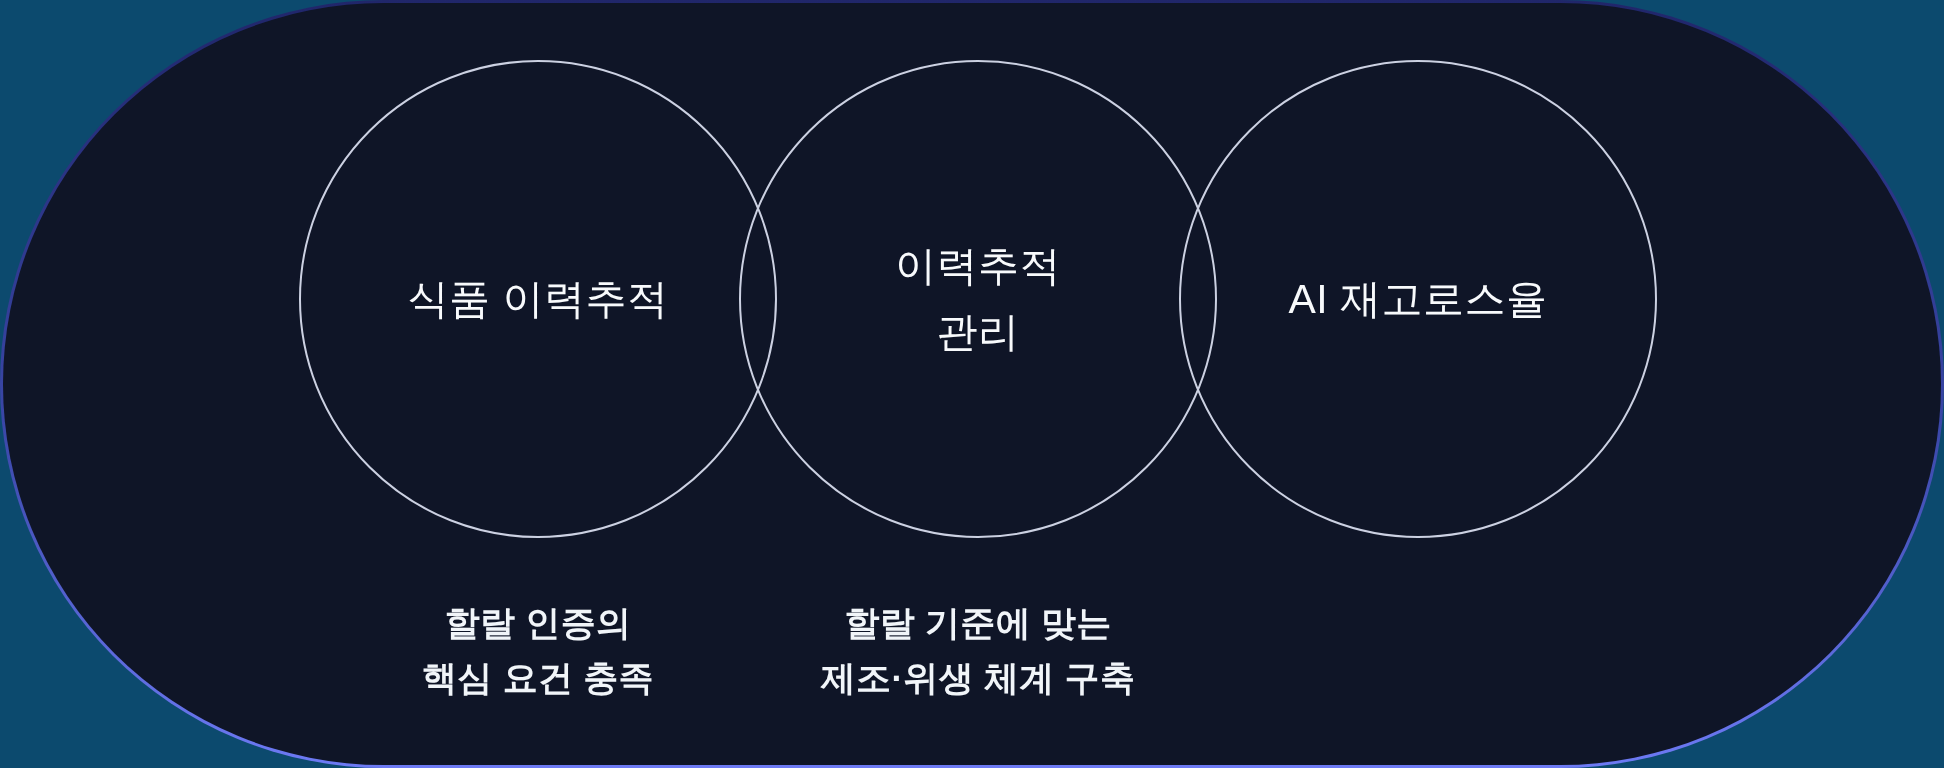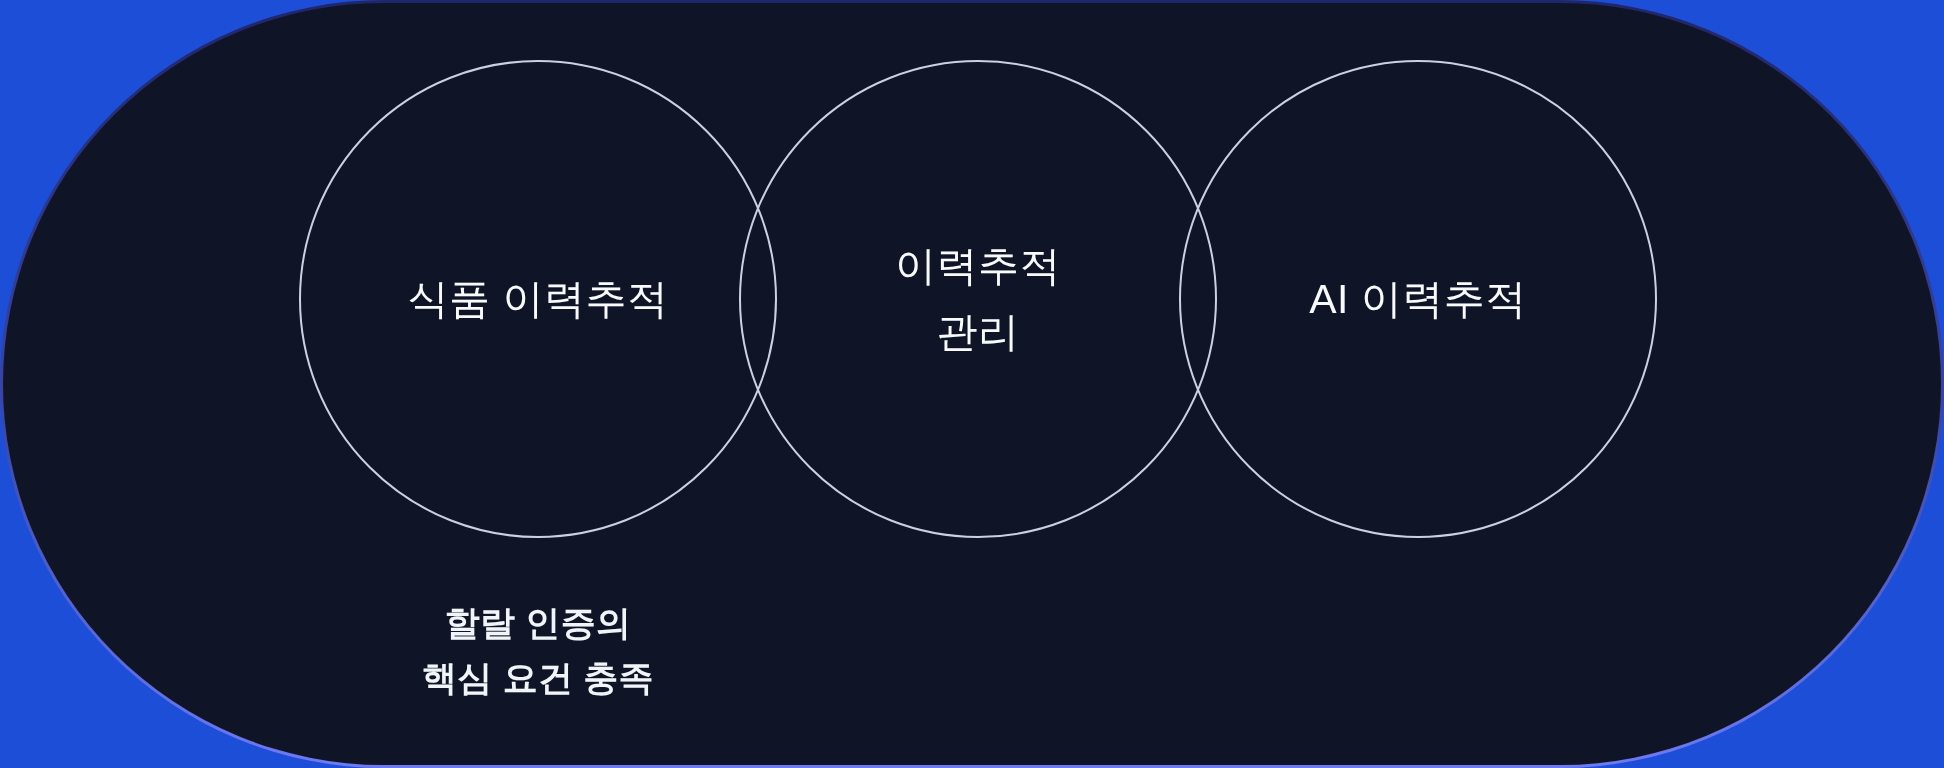--- a/index.html
+++ b/index.html
@@ -8,21 +8,21 @@
     background: #000000;
     width: 1944px;
     height: 768px;
     overflow: hidden;
     font-family: "Liberation Sans", "DejaVu Sans", sans-serif;
   }
   .stage {
     position: relative;
     width: 1944px;
     height: 768px;
-    background: #1d4ed8;
+    background: #0c4a6e;
   }
   
   .panel {
     position: absolute;
     left: 0;
     top: 0;
     width: 1944px;
     height: 768px;
     border-radius: 384px;
     background: linear-gradient(180deg, #20266a 0%, #3a47a8 55%, #6d7af4 100%);
@@ -88,23 +88,25 @@
       <div class="circle c0">
         <div class="circle-title">식품 이력추적</div>
       </div>
 
       <div class="circle c1">
         <div class="circle-title">이력추적
 관리</div>
       </div>
 
       <div class="circle c2">
-        <div class="circle-title">AI 이력추적</div>
+        <div class="circle-title">AI 재고로스율</div>
       </div>
 
       <div class="caption cap0">할랄 인증의
 핵심 요건 충족</div>
 
+      <div class="caption cap1">할랄 기준에 맞는
+제조·위생 체계 구축</div>
 
 
     </div>
   </div>
 </div>
 
 </body></html>

